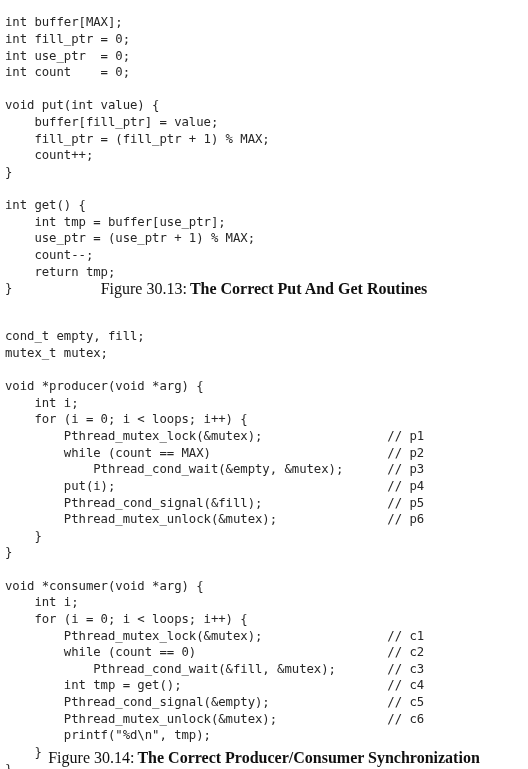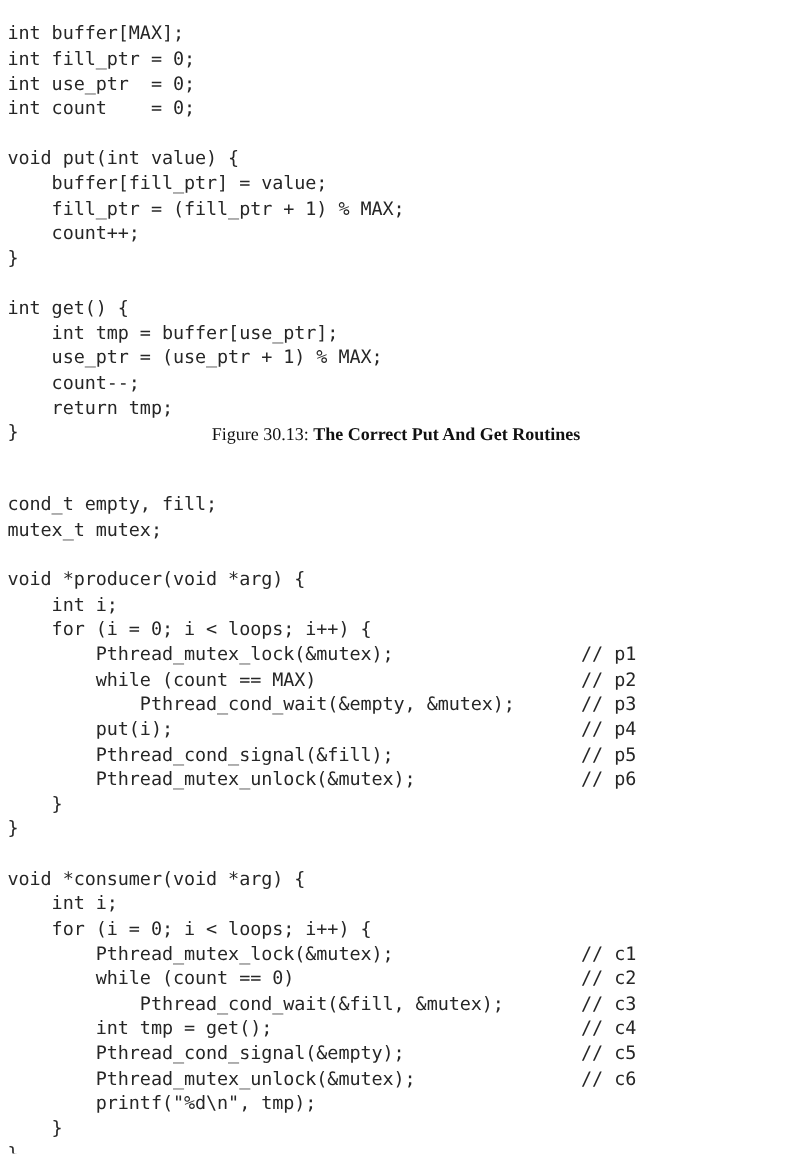--- a/index.html
+++ b/index.html
@@ -34,21 +34,21 @@
   #figure13-code { top: 2px; }
   #figure14-code { top: 316px; }
 
   
   .caption {
     position: absolute;
     left: 0;
     width: 528px;
     text-align: center;
     font-family: "Liberation Serif", "DejaVu Serif", serif;
-    font-size: 12px;
+    font-size: 16px;
     line-height: 18px;
     color: #101010;
     white-space: nowrap;
   }
   .caption .lbl { font-weight: normal; }
   .caption .ttl { font-weight: bold; padding-left: 3px; }
   #figure13-caption { top: 280px; }
   #figure14-caption { top: 749px; }
 </style>
 </head>
@@ -99,14 +99,17 @@
         Pthread_mutex_lock(&amp;mutex);                 // c1
         while (count == 0)                          // c2
             Pthread_cond_wait(&amp;fill, &amp;mutex);       // c3
         int tmp = get();                            // c4
         Pthread_cond_signal(&amp;empty);                // c5
         Pthread_mutex_unlock(&amp;mutex);               // c6
         printf("%d\n", tmp);
     }
 }</pre>
 
+  <div class="caption" id="figure14-caption">
+    <span class="lbl">Figure 30.14:</span><span class="ttl">The Correct Producer/Consumer Synchronization</span>
+  </div>
 
 </div>
 
 </body></html>

